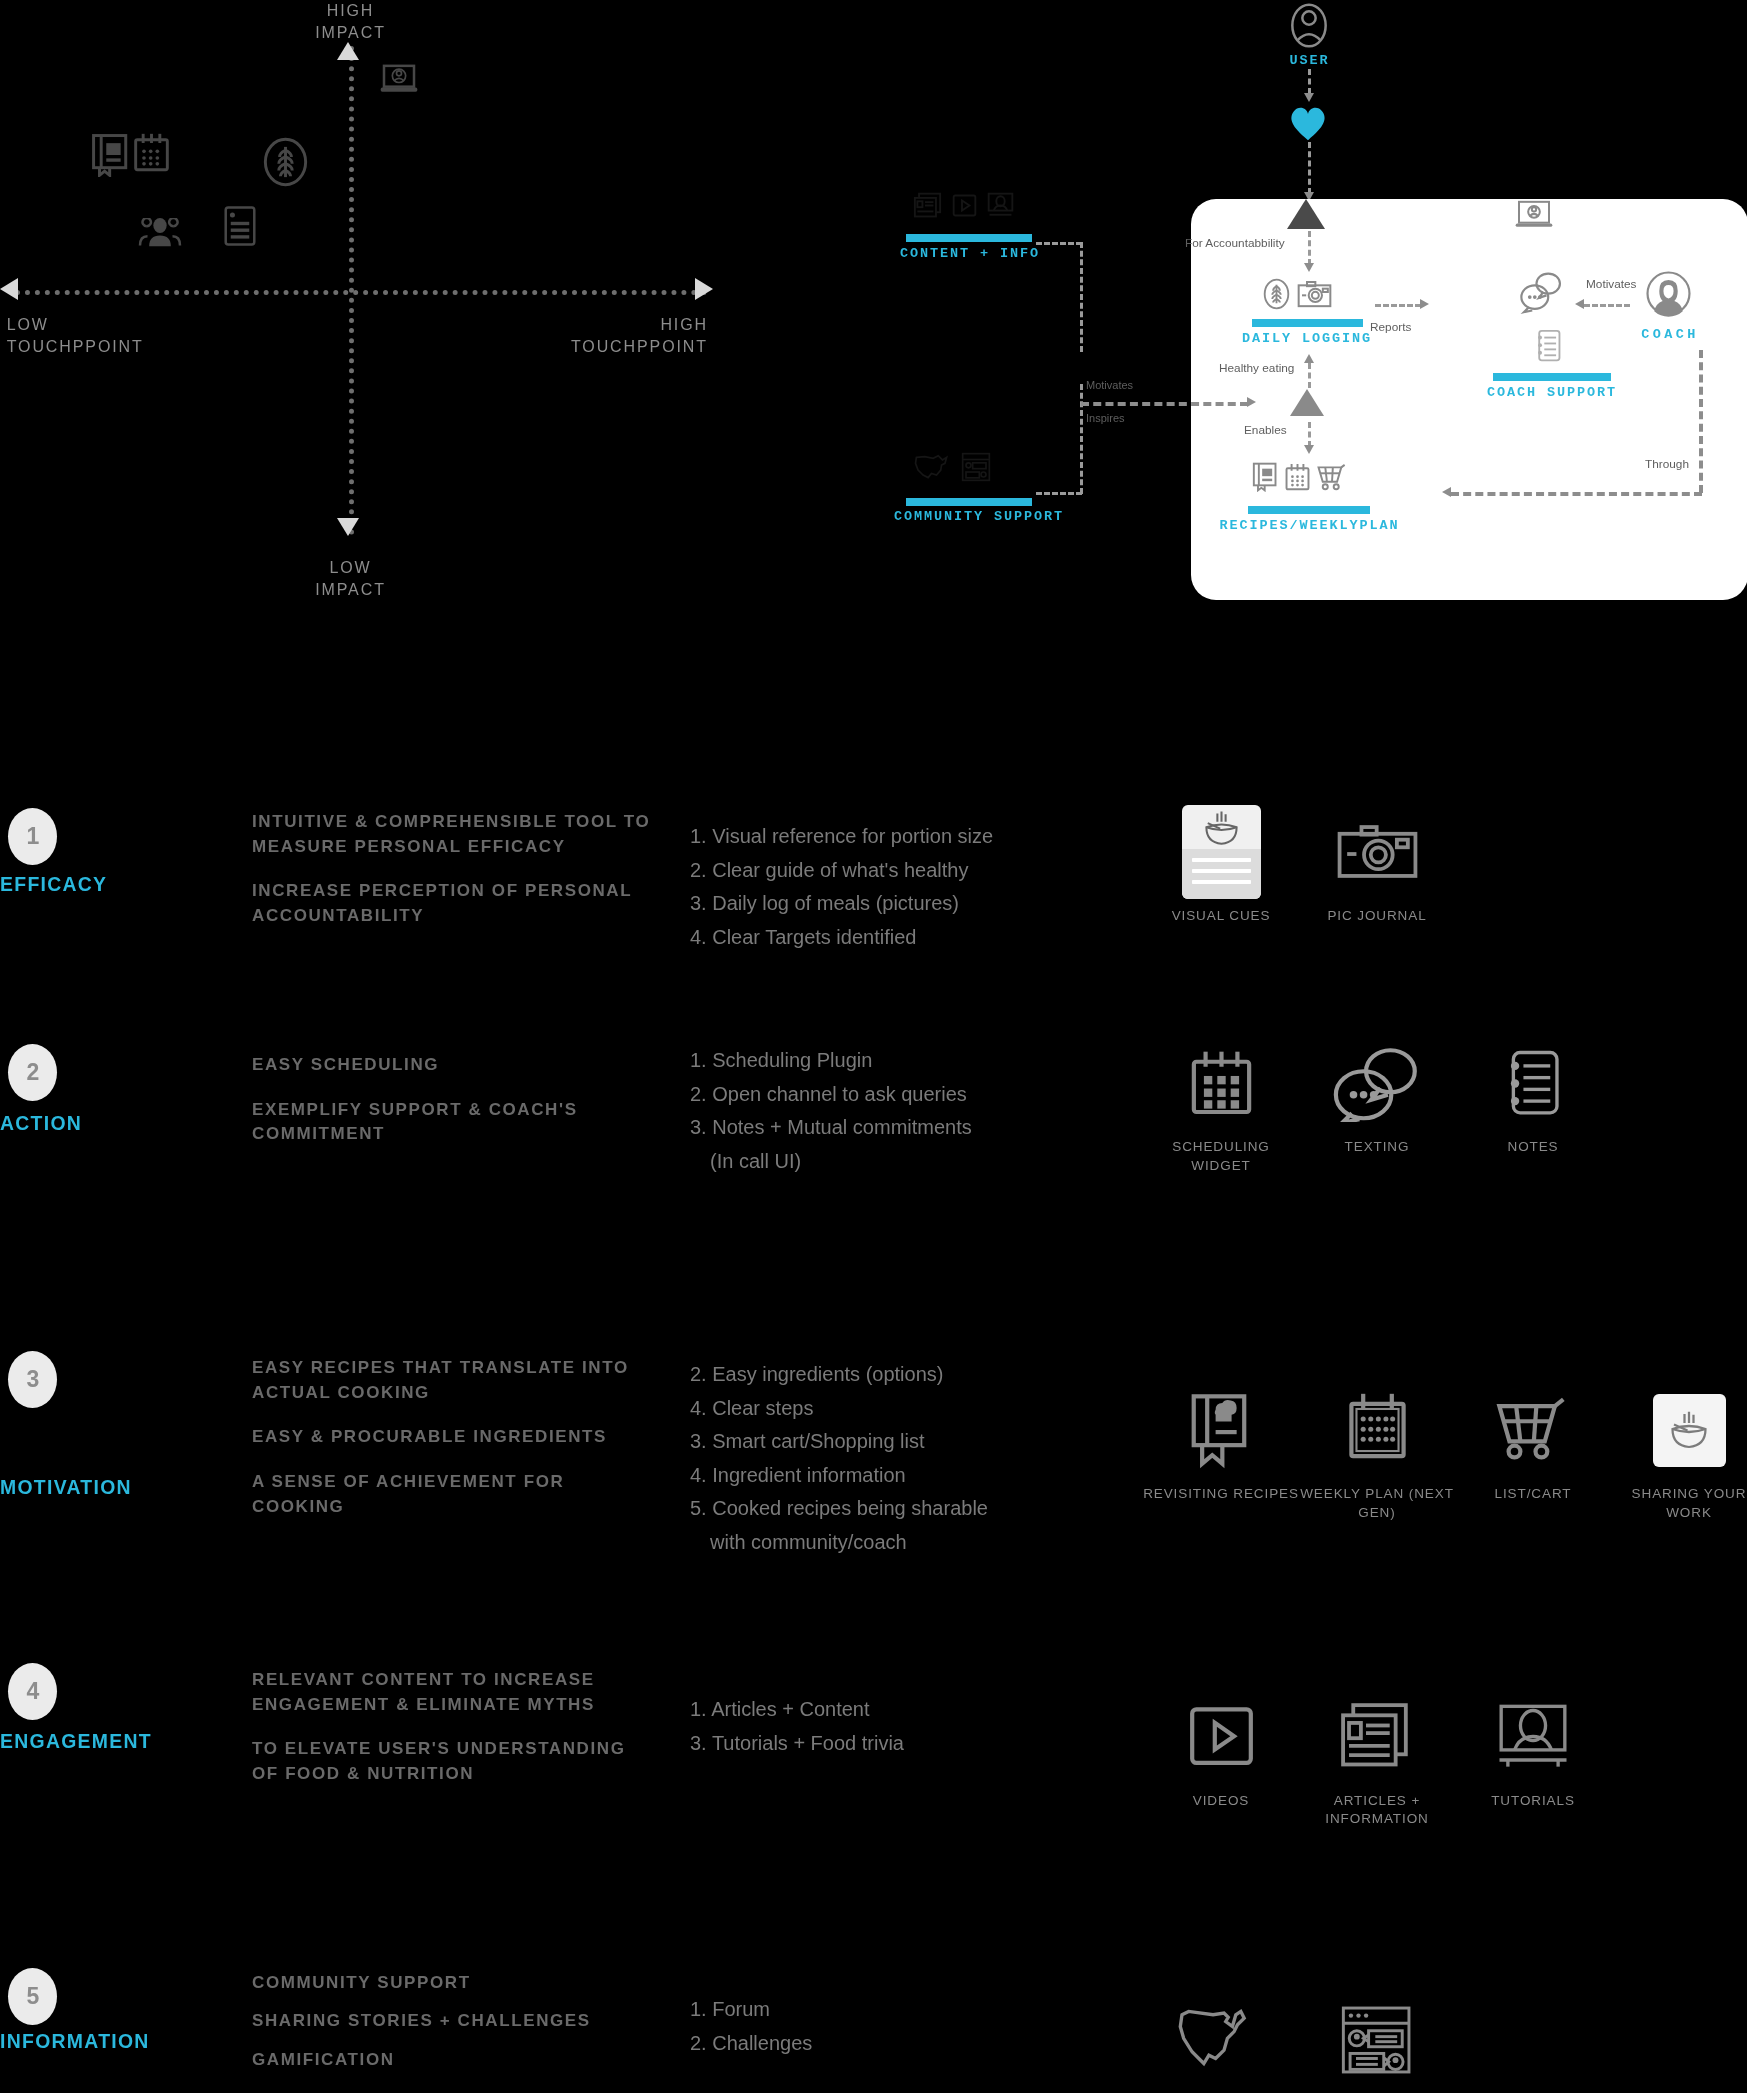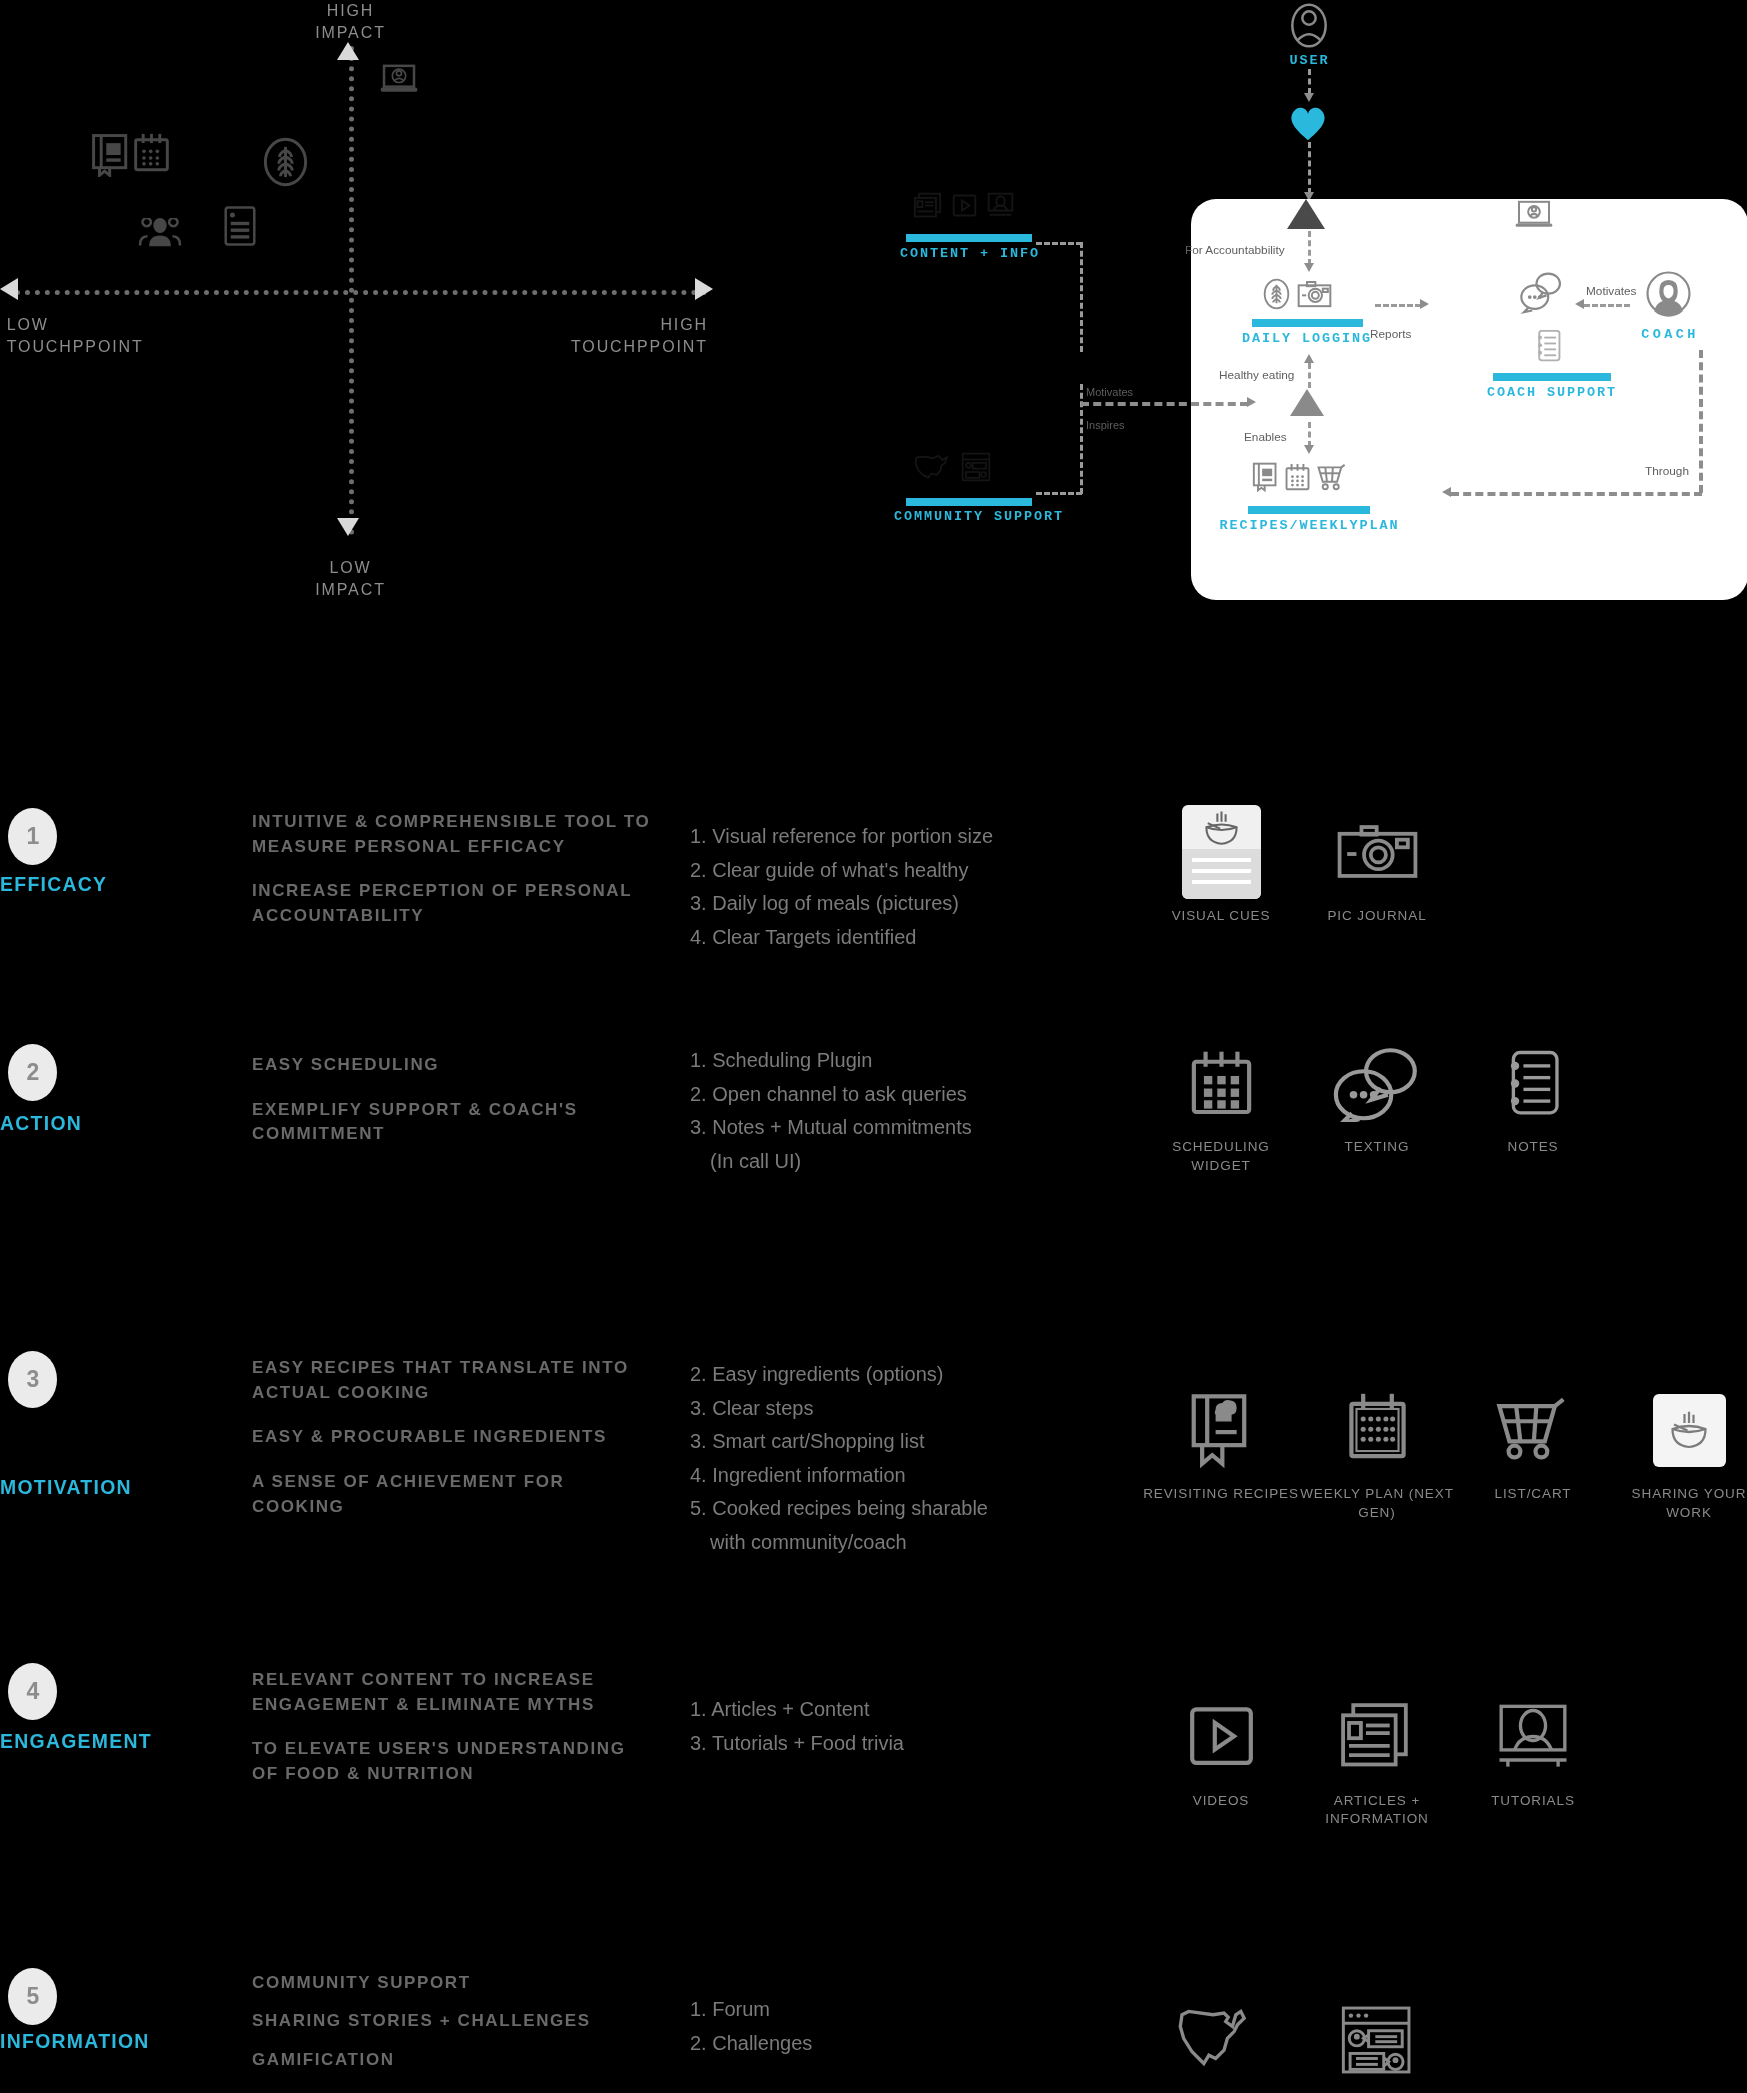--- a/index.html
+++ b/index.html
@@ -64,21 +64,20 @@
   }
   .eco-abs { position: absolute; font-family: Liberation Mono, monospace; }
   .cy-bar { background: #2bb8dd; height: 8.4px; }
   .cy-lbl {
     color: #2bb8dd; font-size: 13.5px; font-weight: bold; letter-spacing: 1.9px;
     text-align: center; text-transform: uppercase; white-space: nowrap;
   }
   .flow-lbl {
     color: #5e5e5e; font-size: 11.8px; white-space: nowrap;
     font-family: "Liberation Sans", sans-serif;
-    margin-top: 7px;
   }
   .tri-dark {
     width: 0; height: 0;
     border-left: 19.4px solid transparent; border-right: 19.4px solid transparent;
     border-bottom: 30px solid #4a4a4a;
   }
   .tri-mid {
     width: 0; height: 0;
     border-left: 17px solid transparent; border-right: 17px solid transparent;
     border-bottom: 27px solid #8a8a8a;
@@ -644,21 +643,21 @@
     <div class="row" style="height:295px;">
       <div class="num-circle" style="top:-32px;">3</div>
       <div class="cat-label" style="top:93px;">MOTIVATION</div>
       <div class="goals" style="top:-27px;">
         <div class="goal">EASY RECIPES THAT TRANSLATE INTO ACTUAL COOKING</div>
         <div class="goal" style="margin-top:15px;">EASY &amp; PROCURABLE INGREDIENTS</div>
         <div class="goal" style="margin-top:18.6px;">A SENSE OF ACHIEVEMENT FOR COOKING</div>
       </div>
       <div class="features" style="top:-25px;">
         <div class="feature">2. Easy ingredients (options)</div>
-        <div class="feature">3. Clear steps</div>
+        <div class="feature">4. Clear steps</div>
         <div class="feature">3. Smart cart/Shopping list</div>
         <div class="feature">4. Ingredient information</div>
         <div class="feature">5. Cooked recipes being sharable</div>
         <div class="feature indent">with community/coach</div>
       </div>
       <div class="icons-strip" style="top:0px;">
         <div class="icon-cell">
           <div class="icon-art">
             <svg width="69" height="78" viewBox="0 0 82 92">
                 <g fill="none" stroke="#8a8a8a" stroke-width="5">

